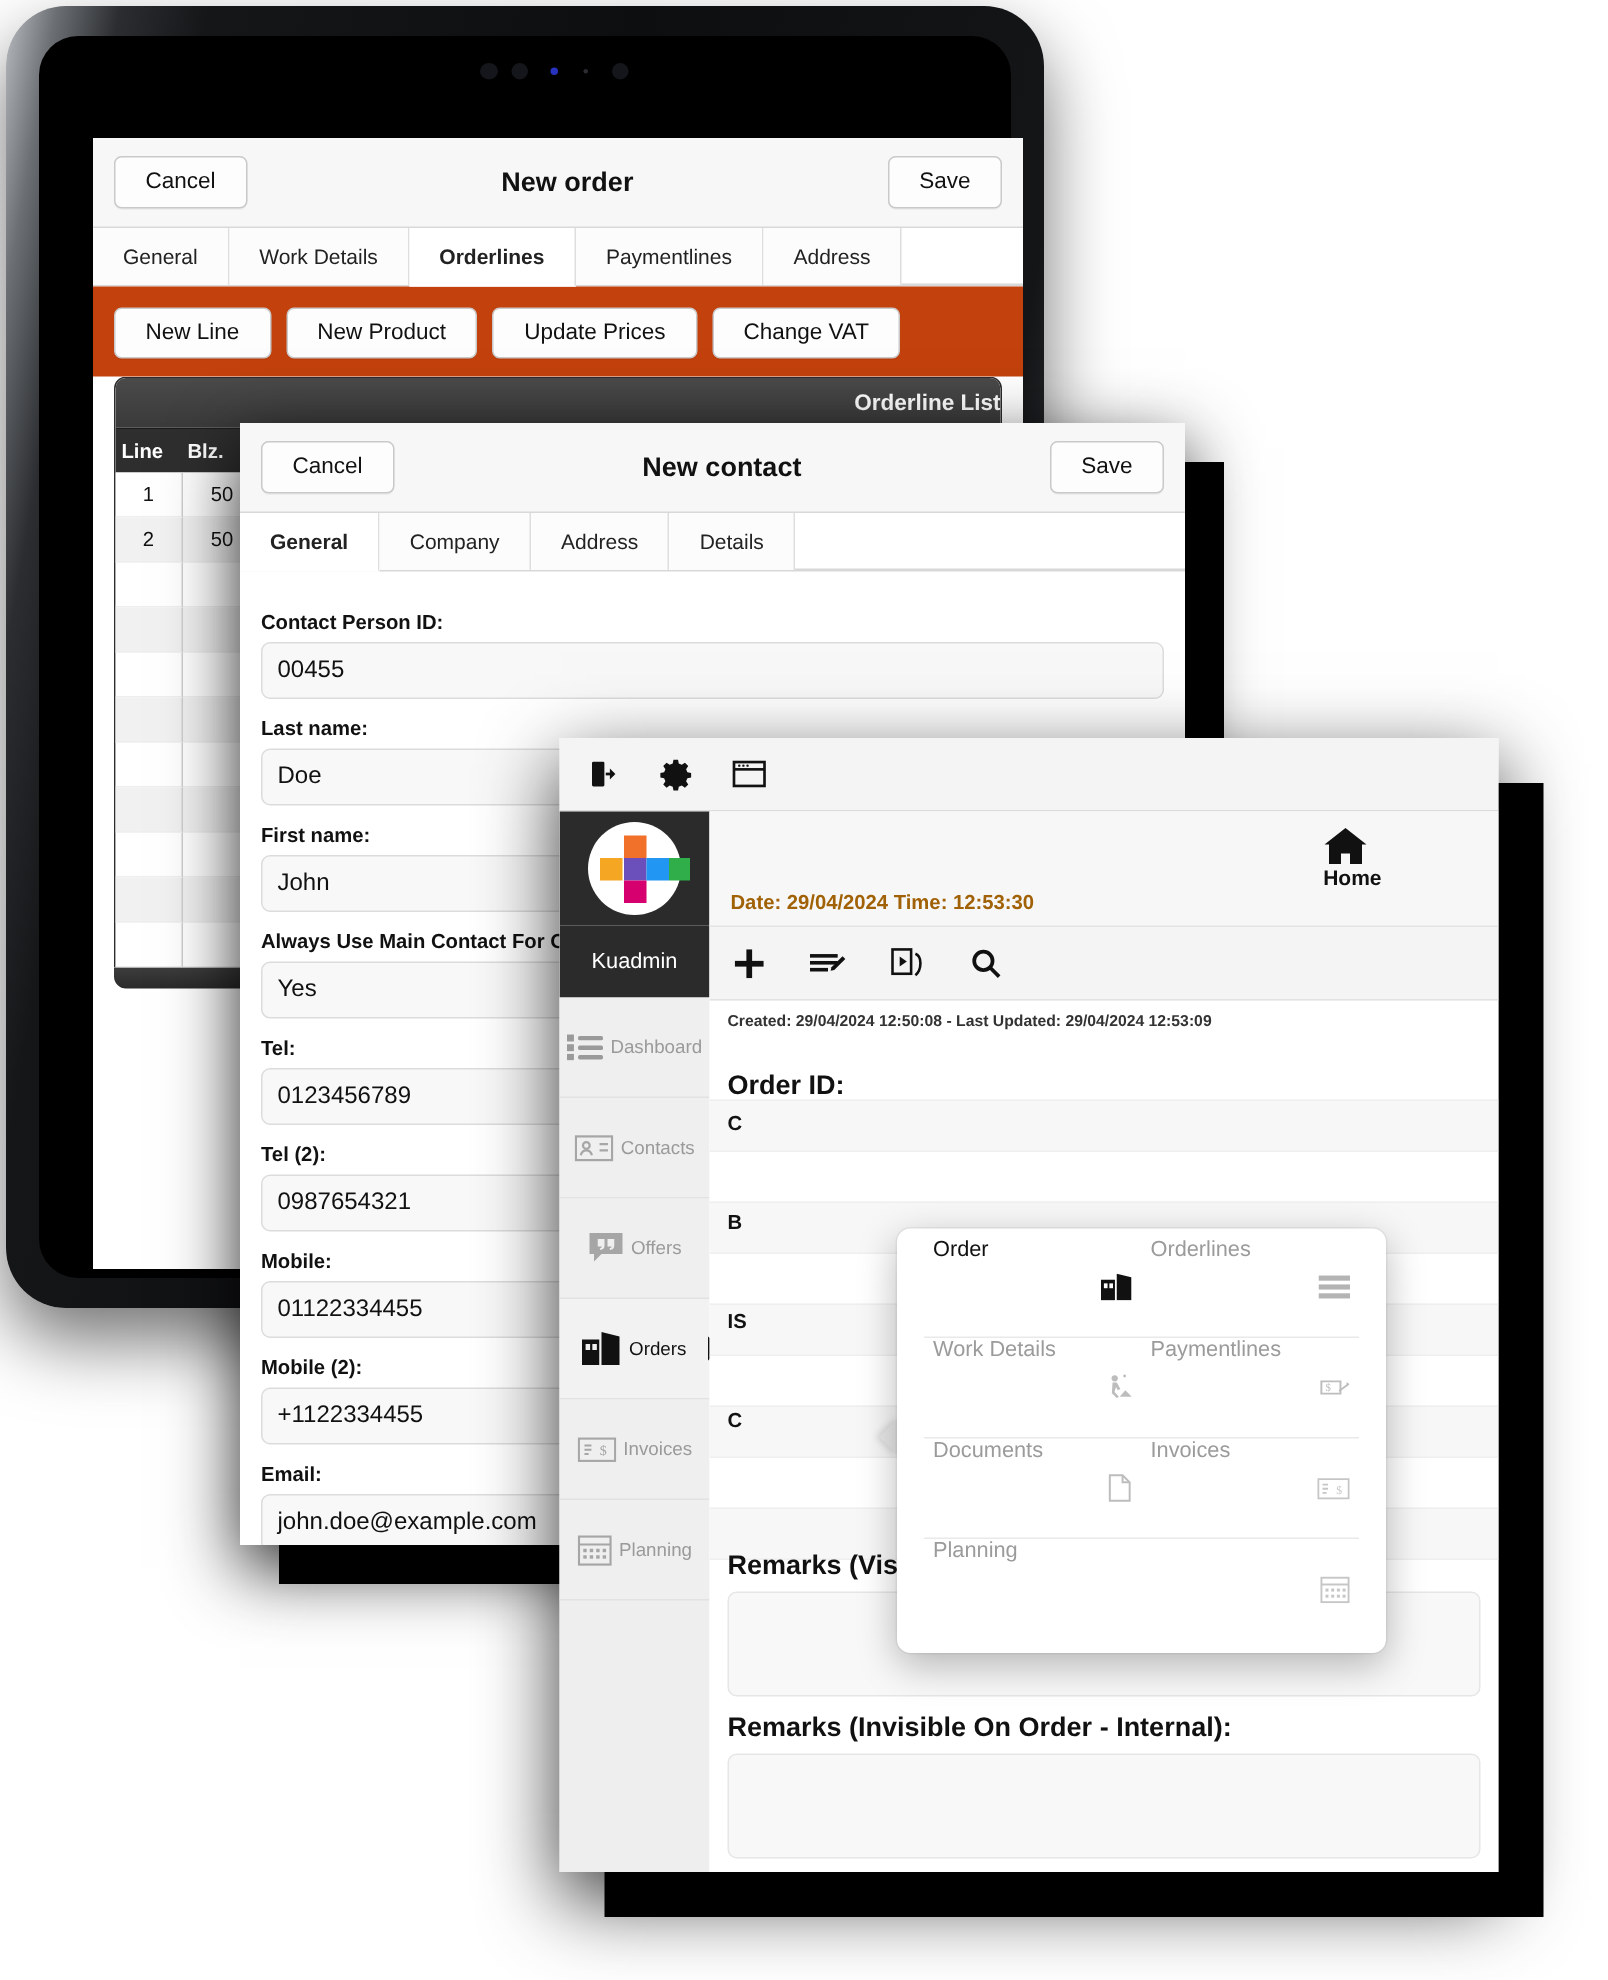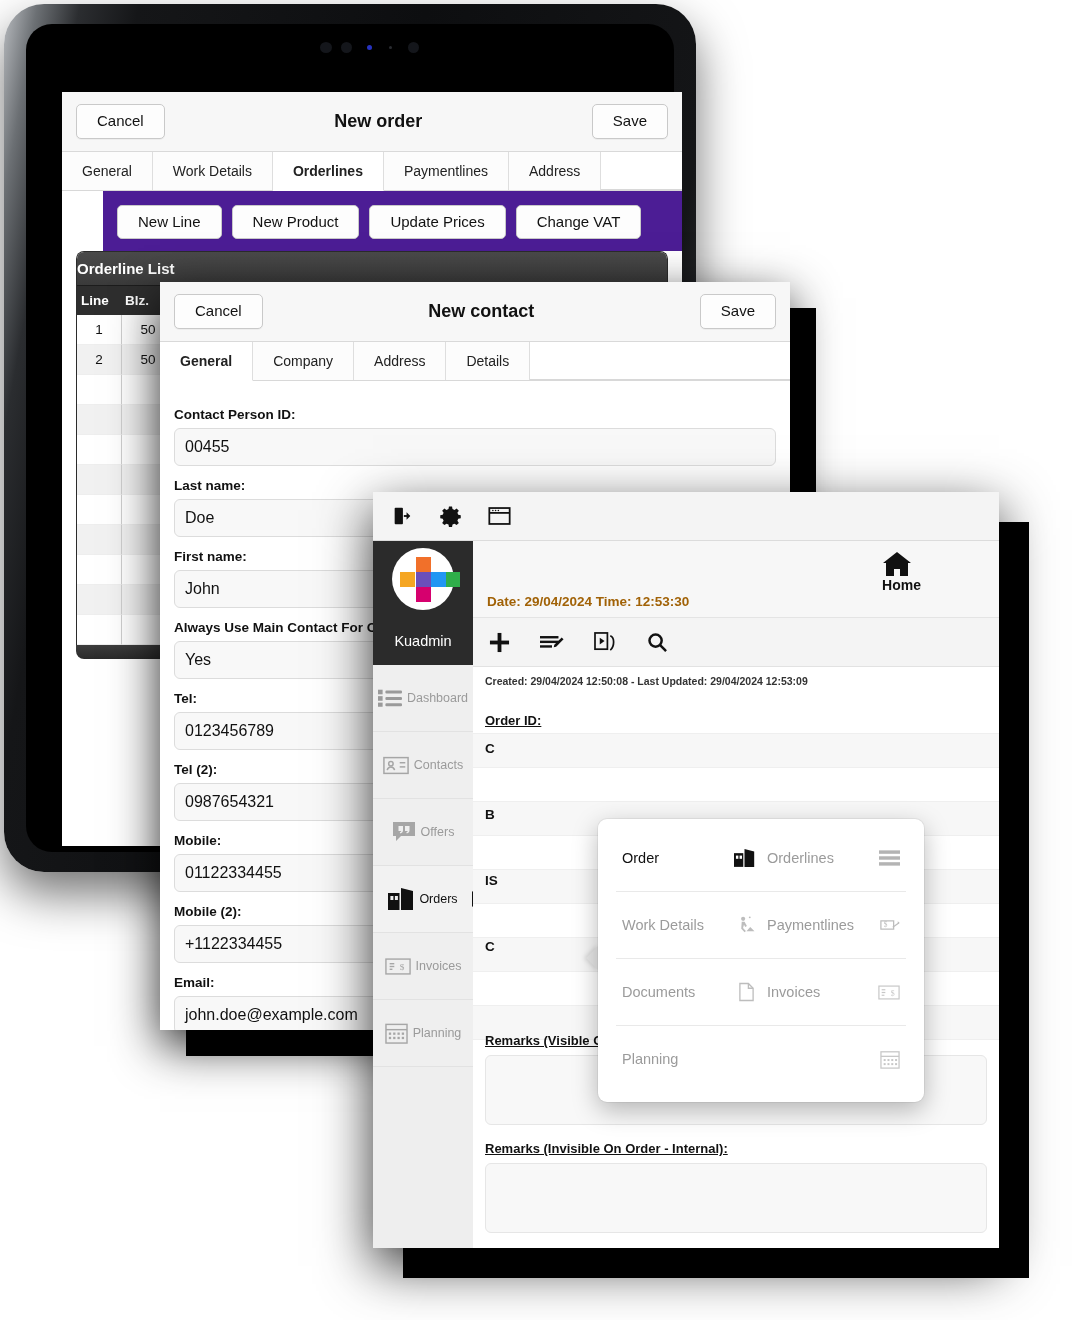--- a/index.html
+++ b/index.html
@@ -33,26 +33,26 @@
        box-shadow:0 1px 0 rgba(0,0,0,.04);}
   .win-title{font-size:18px;font-weight:bold;color:#111;}
 
   .tabs{display:flex;background:#ffffff;border-bottom:1px solid #d8d8d8;}
   .tab{padding:11px 20px;font-size:14px;color:#222;border-right:1px solid #dedede;
        background:#fcfcfc;white-space:nowrap;}
   .tab.active{background:#ffffff;font-weight:bold;border-bottom:1px solid #ffffff;
        margin-bottom:-1px;}
   .tabs-fill{flex:1;border-bottom:1px solid #d8d8d8;}
 
-  .toolrow{display:flex;gap:10px;padding:14px 14px 12px 14px;background:#4c1d95;margin-left:41px;}
+  .toolrow{display:flex;gap:10px;padding:14px 14px 12px 14px;background:#c2410c;}
 
   
   .tbl-wrap{margin:0 14px;border-radius:8px 8px 0 0;overflow:hidden;
             border:1px solid #2b2b2b;border-bottom:none;}
-  .tbl-title{background:linear-gradient(#4a4a4a,#3a3a3a);color:#fff;text-align:left;
+  .tbl-title{background:linear-gradient(#4a4a4a,#3a3a3a);color:#fff;text-align:right;
             font-weight:bold;font-size:15px;padding:8px 0;border-bottom:1px solid #1c1c1c;}
   .tbl-head{display:flex;background:#2e2e2e;color:#fff;font-weight:bold;font-size:13.5px;}
   .tbl-head div{padding:7px 4px;}
   .tbl-body{background:#fff;}
   .trow{display:flex;font-size:13.5px;color:#111;}
   .trow > div{padding:7px 4px;text-align:center;border-right:1px solid #cfcfcf;
               border-bottom:1px solid #eee;}
   .trow.alt > div{background:#f1f1f1;}
   .c-line{width:36px;}.c-blz{width:44px;}.c-opl{width:38px;}.c-vat{width:36px;}
   .c-desc{width:150px;text-align:left !important;}
@@ -92,34 +92,34 @@
            border-left:9px solid #111;}
   .w3-main{flex:1;background:#ffffff;position:relative;overflow:hidden;}
   .w3-head{height:76px;background:#f7f7f7;border-bottom:1px solid #e4e4e4;position:relative;}
   .home{position:absolute;right:78px;top:10px;text-align:center;font-size:14px;
         font-weight:bold;color:#111;}
   .dtline{position:absolute;left:14px;bottom:8px;font-size:13.5px;font-weight:bold;color:#a16207;}
   .w3-actions{height:48px;background:#f4f4f4;border-bottom:1px solid #e2e2e2;
         display:flex;align-items:center;gap:30px;padding-left:16px;}
   .created{font-size:10.5px;color:#333;padding:8px 0 0 12px;font-weight:bold;}
   .sect{padding:0 12px;}
-  .olabel{font-size:13px;font-weight:bold;color:#111;margin:26px 0 6px;text-decoration:underline;}
+  .olabel{font-size:18px;font-weight:bold;color:#111;margin:26px 0 6px;}
   .stripes{position:absolute;left:0;right:0;}
   .stripe{height:33px;}
   .stripe.g{background:#f7f7f7;border-top:1px solid #efefef;border-bottom:1px solid #efefef;}
   .stripe.w{background:#ffffff;}
   .textarea{border:1px solid #e6e6e6;background:#f8f8f8;border-radius:6px;height:68px;}
 
   
   .popup{position:absolute;left:125px;top:278px;width:290px;
          background:#ffffff;border-radius:9px;
          box-shadow:0 8px 26px rgba(0,0,0,.28),0 0 0 1px rgba(0,0,0,.05);
          padding:6px 18px 10px 18px;}
   .prow{display:flex;}
-  .pcell{flex:1;height:66px;display:flex;align-items:center;justify-content:space-between;
+  .pcell{flex:1;height:66px;display:flex;justify-content:space-between;
          font-size:14.5px;color:#9b9b9b;padding:0 6px;}
   .pcell.first{color:#111;}
   .prow + .prow .pcell{border-top:1px solid #e9e9e9;}
   .pcell .pi{opacity:.55;display:flex;align-items:center;}
   .pcell.first .pi{opacity:1;}
   .pointer{position:absolute;left:113px;top:404px;width:0;height:0;
         border-top:13px solid transparent;border-bottom:13px solid transparent;
         border-right:13px solid #e8e8e8;filter:drop-shadow(-2px 0 2px rgba(0,0,0,.12));}
   svg{display:block;}
 </style>

